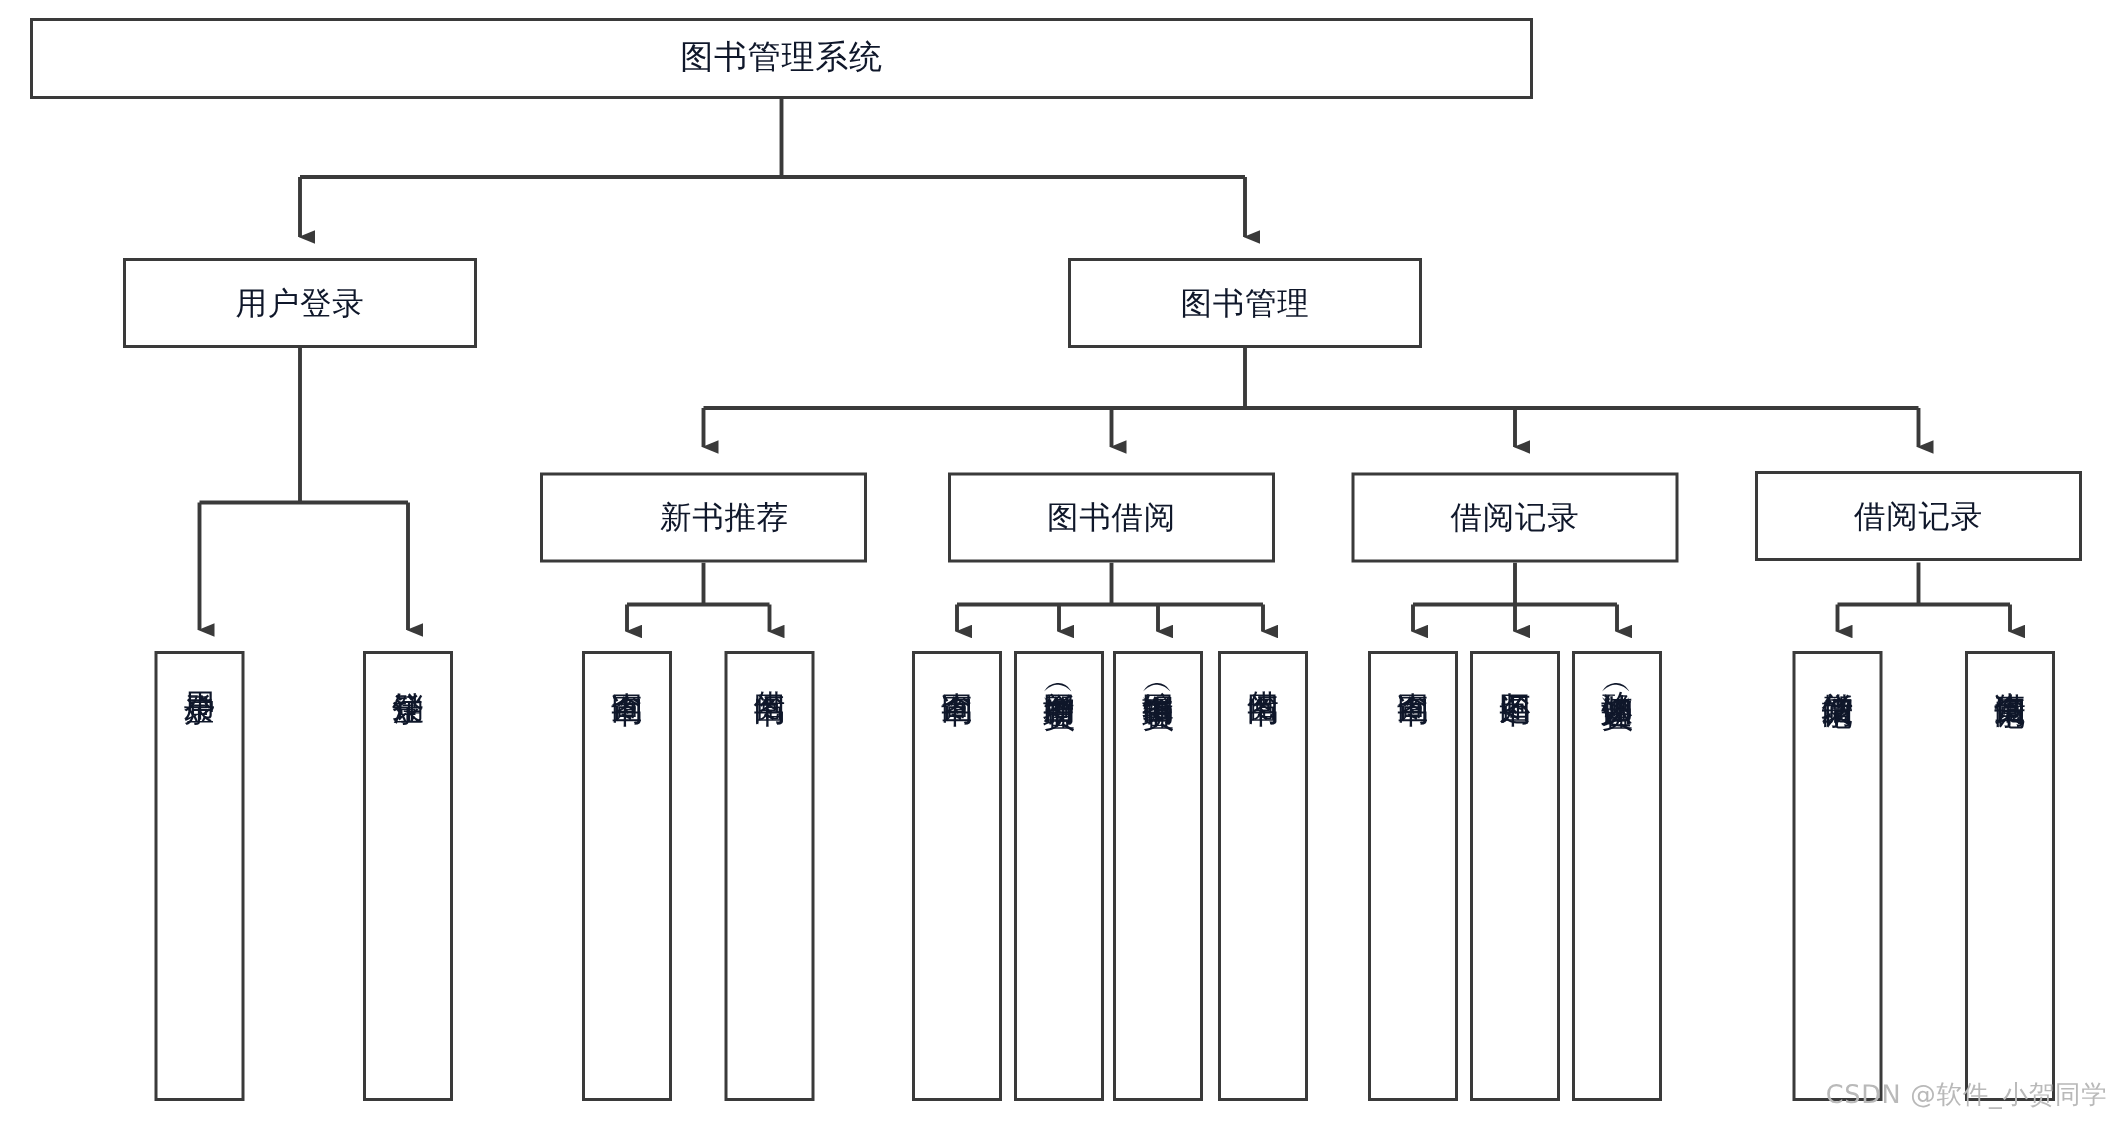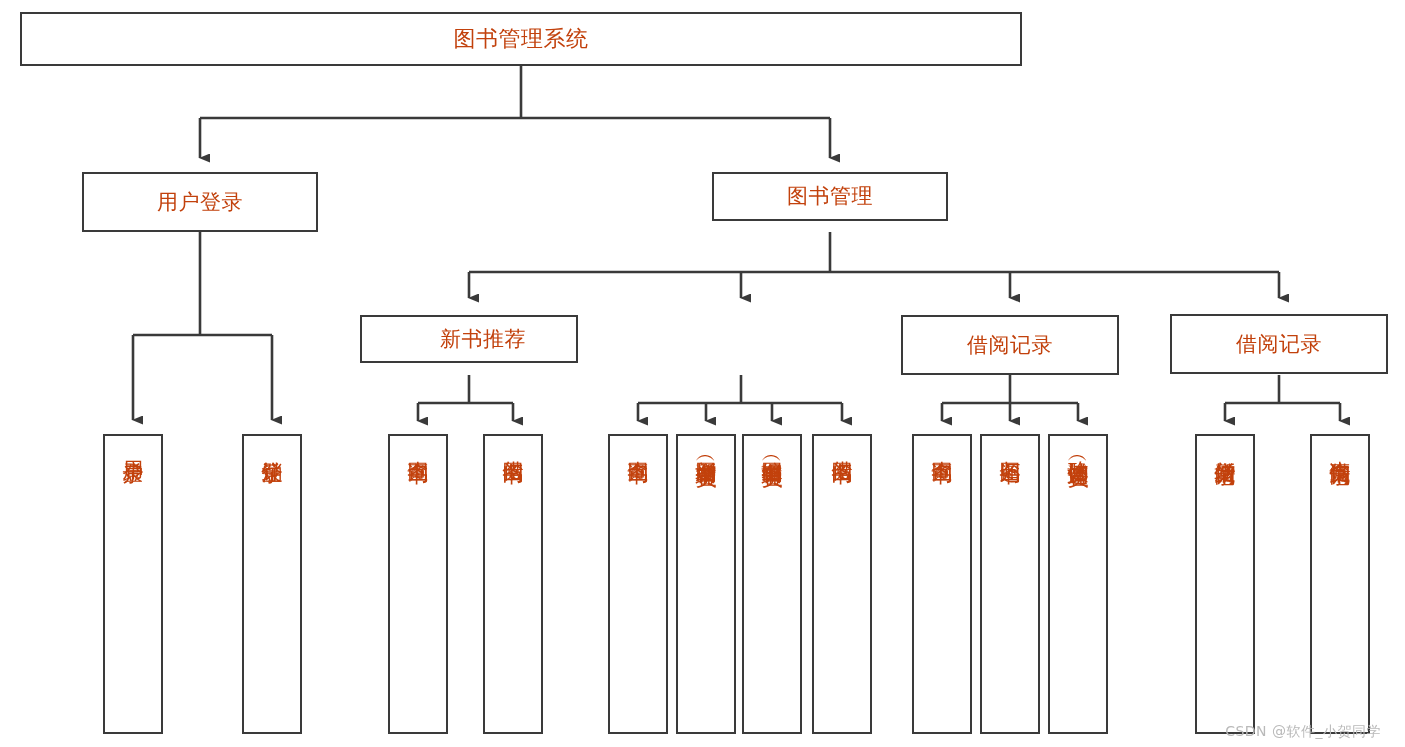--- a/index.html
+++ b/index.html
@@ -26,21 +26,21 @@
     height: 747px;
   }
   .node-box {
     position: absolute;
     box-sizing: border-box;
     background: #ffffff;
     border: 2px solid #3a3a3a;
     display: flex;
     align-items: center;
     justify-content: center;
-    color: #c2410c;
+    color: #0f172a;
     z-index: 3;
   }
   .node-label {
     display: block;
     text-align: center;
     line-height: 1.16;
     letter-spacing: 0.5px;
   }
   
   .tier-root .node-label { font-size: 22px; }
@@ -56,23 +56,23 @@
     writing-mode: vertical-rl;
     text-orientation: upright;
     font-size: 21px;
     line-height: 1.05;
     letter-spacing: 1px;
     white-space: nowrap;
     max-height: 284px;
   }
   #watermark {
     position: absolute;
-    right: 24px;
+    right: 0;
     bottom: 6px;
-    font-size: 14px;
+    font-size: 17px;
     color: #b9b9b9;
     letter-spacing: 0.5px;
     white-space: nowrap;
     z-index: 6;
     pointer-events: none;
   }
 </style>
 </head>
 <body>
 
@@ -128,26 +128,29 @@
     </g>
   </svg>
 
   <div class="node-box tier-root" style="left:20px; top:12px; width:1002px; height:54px;">
     <span class="node-label">图书管理系统</span>
   </div>
 
   <div class="node-box tier-1" style="left:82px; top:172px; width:236px; height:60px;">
     <span class="node-label">用户登录</span>
   </div>
-  <div class="node-box tier-1" style="left:712px; top:172px; width:236px; height:49px;">
+  <div class="node-box tier-1" style="left:712px; top:172px; width:236px; height:60px;">
     <span class="node-label">图书管理</span>
   </div>
 
-  <div class="node-box tier-2" style="left:360px; top:315px; width:218px; height:48px;padding-left:28px;">
+  <div class="node-box tier-2" style="left:360px; top:315px; width:218px; height:60px;padding-left:28px;">
     <span class="node-label">新书推荐</span>
+  </div>
+  <div class="node-box tier-2" style="left:632px; top:315px; width:218px; height:60px;">
+    <span class="node-label">图书借阅</span>
   </div>
   <div class="node-box tier-2" style="left:901px; top:315px; width:218px; height:60px;">
     <span class="node-label">借阅记录</span>
   </div>
   <div class="node-box tier-2" style="left:1170px; top:314px; width:218px; height:60px;">
     <span class="node-label">借阅记录</span>
   </div>
 
   <div class="node-box tier-leaf" style="left:103px; top:434px; width:60px; height:300px;">
     <span class="node-label">用户登录</span>

